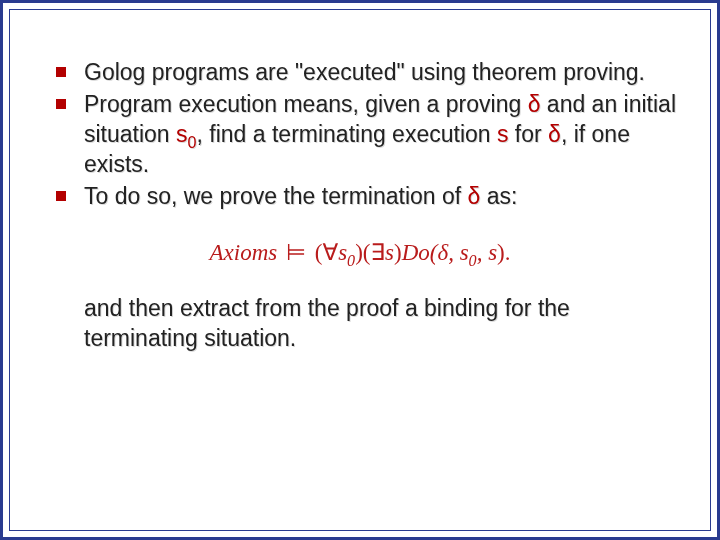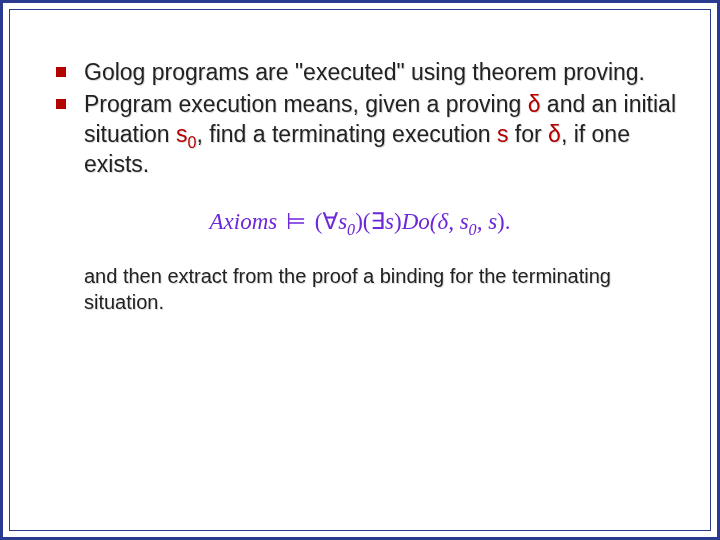--- a/index.html
+++ b/index.html
@@ -71,31 +71,31 @@
     line-height: 0;
   }
   .formula-wrap {
     text-align: center;
     margin: 28px 0 28px 0;
   }
   .formula {
     font-family: "Times New Roman", Times, serif;
     font-style: italic;
     font-size: 23px;
-    color: #6d28d9;
+    color: #b91c1c;
   }
   .models {
     font-style: normal;
     padding: 0 3px;
   }
   .quant {
     font-style: normal;
   }
   .followup {
-    font-size: 20px;
+    font-size: 23px;
     line-height: 1.3;
     color: #222;
     padding-left: 42px;
     text-shadow: 1px 1px 0 rgba(0,0,0,0.15);
   }
 </style>
 </head>
 <body>
 
 <div class="slide">
@@ -105,20 +105,23 @@
       <ul class="bullets">
 
         <li>
           <span>Golog programs are "executed" using theorem proving.</span>
         </li>
 
         <li>
           <span>Program execution means, given a proving </span><span class="var">δ</span><span> and an initial situation </span><span class="var"><span>s</span><sub>0</sub></span><span>, find a terminating execution </span><span class="var">s</span><span> for </span><span class="var">δ</span><span>, if one exists.</span>
         </li>
 
+        <li>
+          <span>To do so, we prove the termination of </span><span class="var">δ</span><span> as:</span>
+        </li>
       </ul>
 
       <div class="formula-wrap">
         <span class="formula">
           <span>Axioms</span><span> </span><span class="models">⊨</span><span> </span><span class="quant">(∀</span><span>s</span><sub>0</sub><span class="quant">)</span><span class="quant">(∃</span><span>s</span><span class="quant">)</span><span>Do(</span><span>δ</span><span>, </span><span>s</span><sub>0</sub><span>, </span><span>s</span><span class="quant">).</span>
         </span>
       </div>
 
       <div class="followup">and then extract from the proof a binding for the terminating situation.</div>
     </div>

